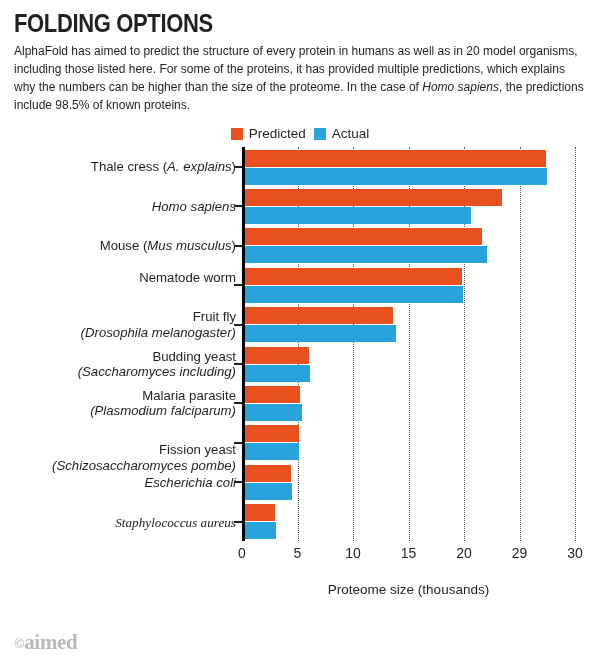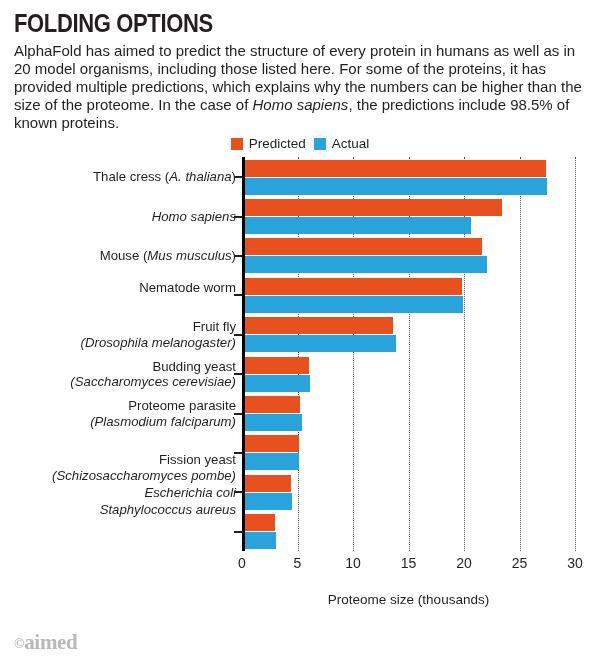--- a/index.html
+++ b/index.html
@@ -33,35 +33,35 @@
     font-size: 25px;
     line-height: 26px;
     letter-spacing: -0.4px;
     color: #231f20;
     margin: 0 0 6px 0;
     transform: scaleX(0.88);
     transform-origin: left center;
     white-space: nowrap;
   }
   .chart-standfirst {
-    font-size: 15px;
+    font-size: 12px;
     line-height: 18.1px;
     color: #231f20;
     margin: 0;
     max-width: 572px;
   }
   .chart-standfirst i { font-style: italic; }
 
   
   .legend {
     display: flex;
     justify-content: center;
     align-items: center;
     gap: 8px;
-    margin-top: 4px;
+    margin-top: 12px;
     margin-bottom: 6px;
   }
   .legend-item {
     display: flex;
     align-items: center;
     gap: 6px;
     font-size: 13.5px;
     color: #231f20;
   }
   .legend-swatch {
@@ -206,30 +206,30 @@
         <span>Predicted</span>
       </div>
       <div class="legend-item">
         <span class="legend-swatch" style="background: rgb(41, 163, 220);"></span>
         <span>Actual</span>
       </div>
     </div>
 
   <div class="plot-wrap">
     <div class="cat-labels">
-        <div class="cat-label" style="top: 11.95px;"><span>Thale cress  (</span><i>A. thaliana</i><span>)</span></div>
+        <div class="cat-label" style="top: 11.95px;"><span>Thale cress  (</span><i>A. explains</i><span>)</span></div>
         <div class="cat-label" style="top: 51.35px;"><i>Homo sapiens</i></div>
         <div class="cat-label" style="top: 90.75px;"><span>Mouse (</span><i>Mus musculus</i><span>)</span></div>
         <div class="cat-label" style="top: 122.4px;"><span>Nematode worm</span><br></div>
         <div class="cat-label" style="top: 161.8px;"><span>Fruit fly</span><br><i>(Drosophila melanogaster)</i></div>
-        <div class="cat-label" style="top: 201.2px;"><span>Budding yeast</span><br><i>(Saccharomyces cerevisiae)</i></div>
-        <div class="cat-label" style="top: 240.6px;"><span>Proteome parasite</span><br><i>(Plasmodium falciparum)</i></div>
+        <div class="cat-label" style="top: 201.2px;"><span>Budding yeast</span><br><i>(Saccharomyces including)</i></div>
+        <div class="cat-label" style="top: 240.6px;"><span>Malaria parasite</span><br><i>(Plasmodium falciparum)</i></div>
         <div class="cat-label" style="top: 295px;"><span>Fission yeast</span><br><i>(Schizosaccharomyces pombe)</i></div>
         <div class="cat-label" style="top: 327.15px;"><i>Escherichia coli</i></div>
-        <div class="cat-label" style="top: 345px;"><i>Staphylococcus aureus</i></div>
+        <div class="cat-label" style="top: 368px; font-family: Liberation Serif, serif;"><i>Staphylococcus aureus</i></div>
       </div>
     <div class="plot-area">
       <div class="axis-line"></div>
       <div class="gridlines">
           <div class="gridline" style="left: 55.5px; bottom: 29px;"></div>
           <div class="gridline" style="left: 111px; bottom: 29px;"></div>
           <div class="gridline" style="left: 166.5px; bottom: 29px;"></div>
           <div class="gridline" style="left: 222px; bottom: 29px;"></div>
           <div class="gridline" style="left: 277.5px; bottom: 29px;"></div>
           <div class="gridline" style="left: 333px; bottom: 29px;"></div>
@@ -275,21 +275,21 @@
             <div class="bar predicted" title="Predicted: 3" style="width: 33.3px; background: rgb(232, 81, 30);"></div>
             <div class="bar actual" title="Actual: 3.1" style="width: 34.41px; background: rgb(41, 163, 220);"></div>
           </div>
         </div>
       <div class="xticks">
           <div class="xtick-label" style="left: 0px;">0</div>
           <div class="xtick-label" style="left: 55.5px;">5</div>
           <div class="xtick-label" style="left: 111px;">10</div>
           <div class="xtick-label" style="left: 166.5px;">15</div>
           <div class="xtick-label" style="left: 222px;">20</div>
-          <div class="xtick-label" style="left: 277.5px;">25</div>
+          <div class="xtick-label" style="left: 277.5px;">29</div>
           <div class="xtick-label" style="left: 333px;">30</div>
         </div>
     <div class="tick-mark" style="top: 18.7px;"></div>
         <div class="tick-mark" style="top: 58.1px;"></div>
         <div class="tick-mark" style="top: 97.5px;"></div>
         <div class="tick-mark" style="top: 136.9px;"></div>
         <div class="tick-mark" style="top: 176.3px;"></div>
         <div class="tick-mark" style="top: 215.7px;"></div>
         <div class="tick-mark" style="top: 255.1px;"></div>
         <div class="tick-mark" style="top: 294.5px;"></div>

